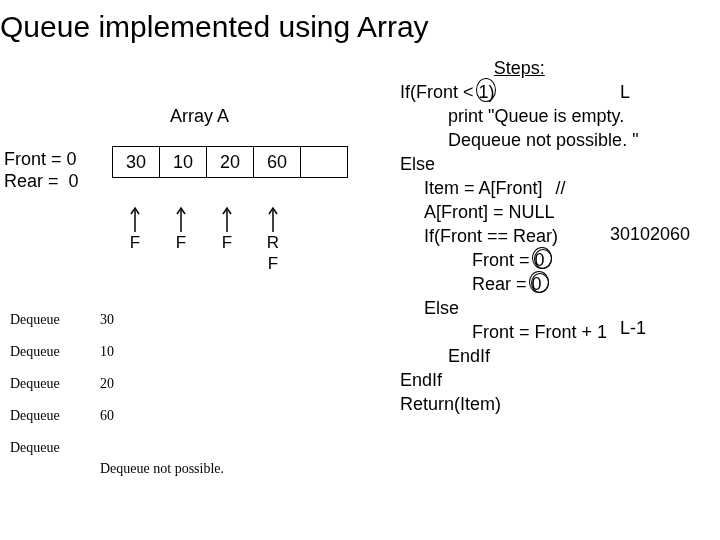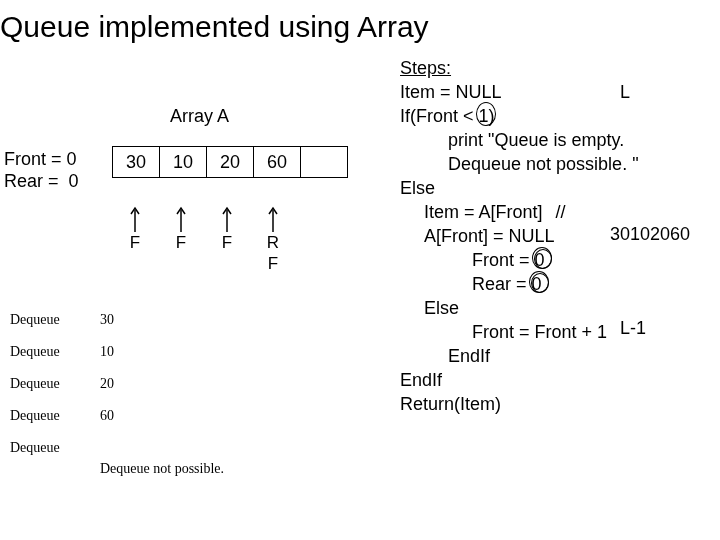--- a/index.html
+++ b/index.html
@@ -101,21 +101,21 @@
     padding-top: 4px;
   }
   
   .steps {
     position: absolute;
     left: 400px;
     top: 10px;
     font-size: 18px;
     line-height: 24px;
   }
-  .underline { text-decoration: underline; }
+  .underline { text-decoration: underline; text-align: center; }
   .circle-wrap {
     position: relative;
     display: inline-block;
   }
   .circle1 {
     position: absolute;
     border: 1.5px solid #000;
     border-radius: 50%;
     width: 18px;
     height: 22px;
@@ -239,32 +239,32 @@
         <div class="lab">Dequeue</div>
       <div class="val deq-msg">
         <br>
         <span>Dequeue not possible.</span>
       </div>
     </div>
   </div>
 
   <div class="steps">
     <div class="underline">Steps:</div>
-    <div>Item = NULL</div>
     <div>
       <span>If(Front &lt; </span><span class="circle-wrap"><span>1</span><span class="circle1"></span></span><span>)</span>
     </div>
     <div class="ind2">print "Queue is empty.</div>
     <div class="ind2">Dequeue not possible. "</div>
     <div>Else</div>
     <div class="ind1">
       <span>Item = A[Front]</span>
       <span style="margin-left:8px;">//</span>
     </div>
     <div class="ind1">A[Front] = NULL</div>
+    <div class="ind1">If(Front == Rear)</div>
     <div class="ind3">
       <span>Front = </span><span class="double-circle"><span>0</span><span class="dc-a"></span><span class="dc-b"></span></span>
     </div>
     <div class="ind3">
       <span>Rear = </span><span class="double-circle"><span>0</span><span class="dc-a"></span><span class="dc-b"></span></span>
     </div>
     <div class="ind1">Else</div>
     <div class="ind3">Front = Front  + 1</div>
     <div class="ind2">EndIf</div>
     <div>EndIf</div>

